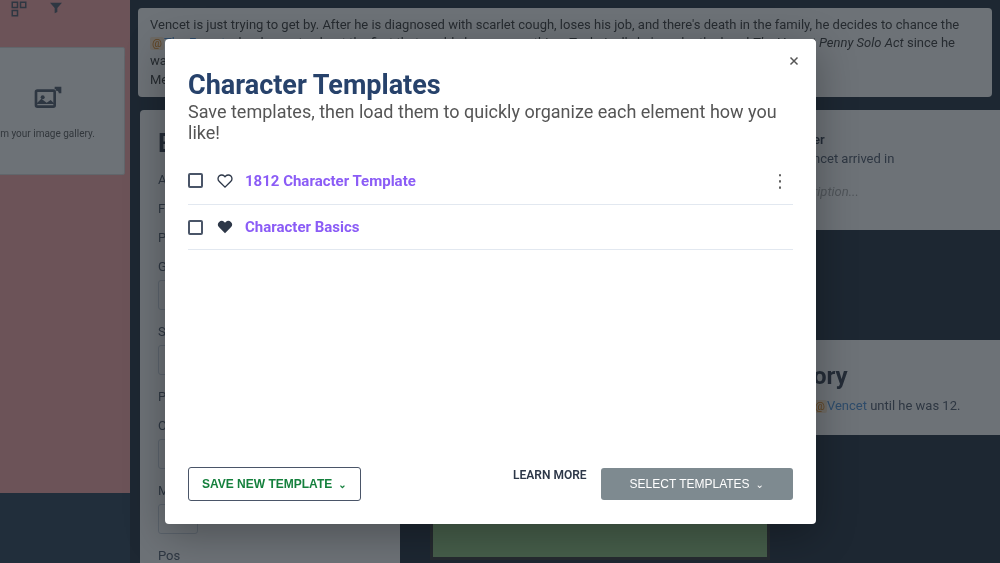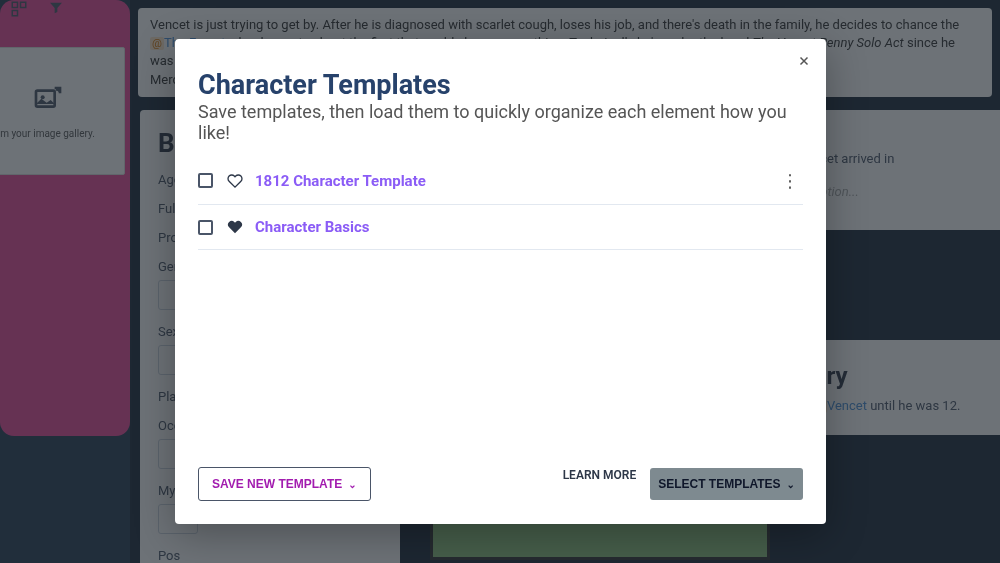--- a/index.html
+++ b/index.html
@@ -15,23 +15,22 @@
     .background-layer {
       position: absolute;
       top: 0; left: 0; right: 0; bottom: 0;
       filter: brightness(0.7);
     }
     
     .left-panel {
       position: absolute;
       left: 0; top: 0;
       width: 130px;
-      height: 436px;
-      background: #ec4899;
-      border-radius: 14px;
+      height: 493px;
+      background: #fca5a5;
     }
     
     .top-icons {
       display: flex;
       gap: 20px;
       padding: 0 10px;
       color: #4a5568;
     }
     
     .image-placeholder {
@@ -156,21 +155,21 @@
     
     .overlay {
       position: absolute;
       top: 0; left: 0; right: 0; bottom: 0;
       background: rgba(40, 50, 60, 0.5);
       z-index: 10;
     }
     
     .modal {
       position: absolute;
-      left: 175px;
+      left: 165px;
       top: 39px;
       width: 651px;
       height: 485px;
       background: #fff;
       border-radius: 4px;
       box-shadow: 0 10px 40px rgba(0,0,0,0.3);
       z-index: 20;
       padding: 30px 23px 23px 23px;
       display: flex;
       flex-direction: column;
@@ -249,21 +248,21 @@
     .modal-footer {
       display: flex;
       align-items: center;
       justify-content: space-between;
       margin-top: 14px;
     }
     
     .btn-outline {
       border: 1px solid #4a5568;
       background: #fff;
-      color: #a21caf;
+      color: #15803d;
       font-size: 12px;
       font-weight: 600;
       padding: 9px 13px;
       border-radius: 3px;
       cursor: pointer;
       display: flex;
       align-items: center;
       gap: 6px;
     }
     
@@ -275,24 +274,24 @@
     
     .btn-text {
       color: #2d3748;
       font-size: 12px;
       font-weight: 600;
       cursor: pointer;
     }
     
     .btn-primary {
       background: #7e8a90;
-      color: #0f172a;
+      color: #ffffff;
       font-size: 12px;
-      font-weight: 700;
-      padding: 9px 8px;
+      font-weight: 400;
+      padding: 9px 29px;
       border-radius: 3px;
       cursor: pointer;
       border: none;
       display: flex;
       align-items: center;
       gap: 6px;
     }
     
     .chevron-down {
       font-size: 10px;

